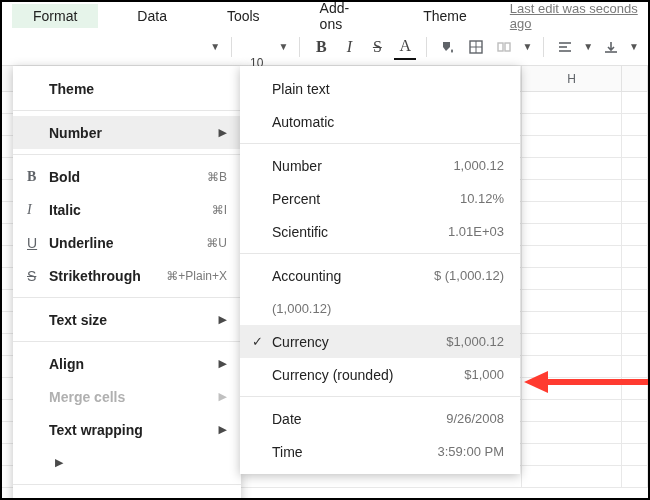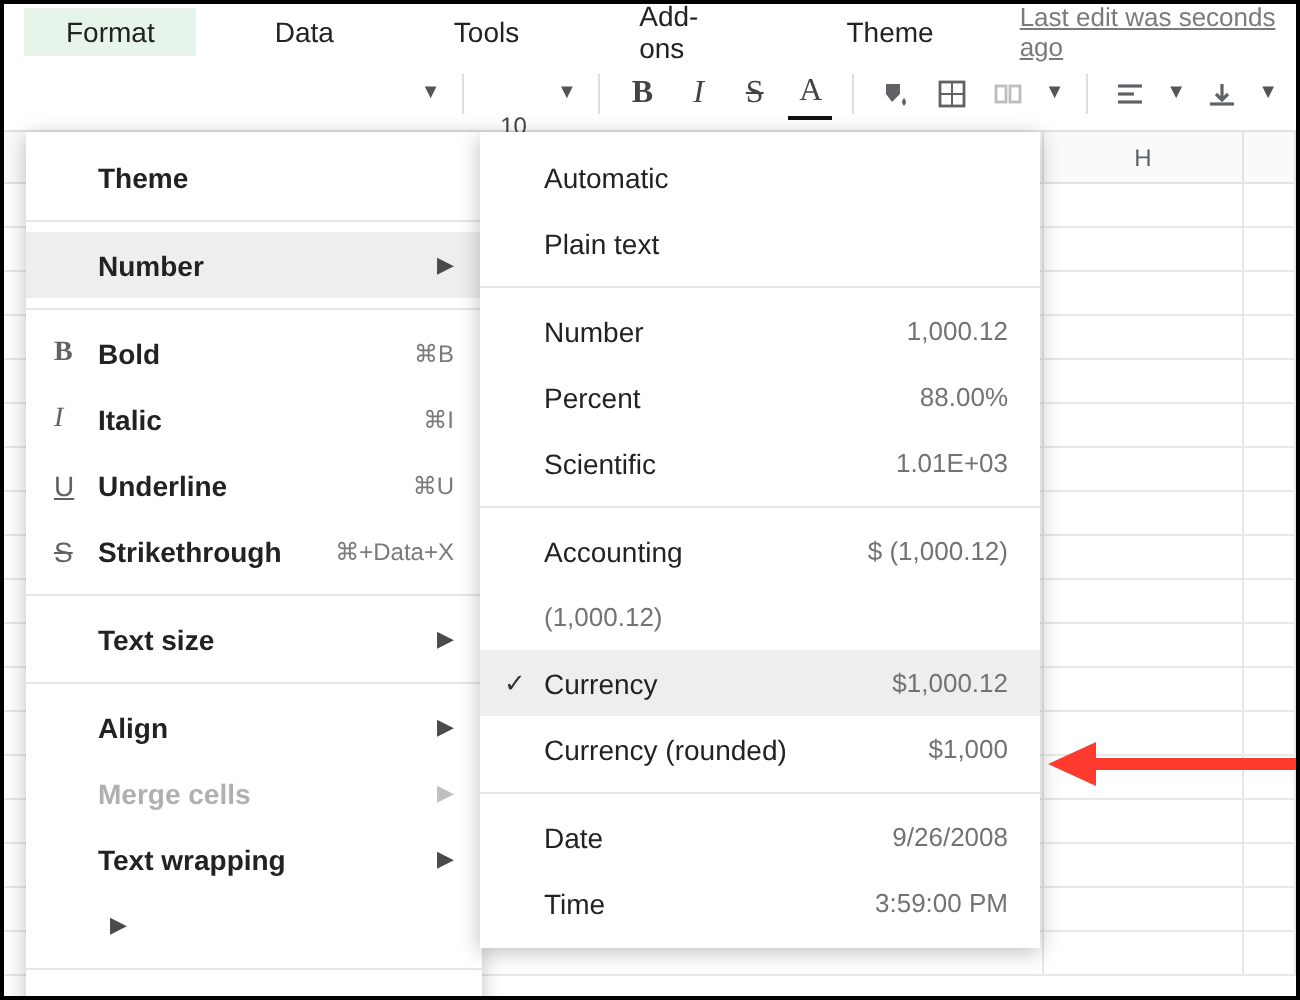--- a/index.html
+++ b/index.html
@@ -350,21 +350,21 @@
       <span class="mi-short">⌘I</span>
     </div>
     <div class="menu-item">
       <span class="mi-icon mi-underline-icon">U</span>
       <span class="mi-label">Underline</span>
       <span class="mi-short">⌘U</span>
     </div>
     <div class="menu-item">
       <span class="mi-icon mi-strike-icon">S</span>
       <span class="mi-label">Strikethrough</span>
-      <span class="mi-short">⌘+Data+X</span>
+      <span class="mi-short">⌘+Plain+X</span>
     </div>
     <div class="menu-sep"></div>
     <div class="menu-item">
       <span class="mi-icon"></span>
       <span class="mi-label">Text size</span>
       <span class="mi-arrow">▶</span>
     </div>
     <div class="menu-sep"></div>
     <div class="menu-item">
       <span class="mi-icon"></span>
@@ -388,36 +388,36 @@
     <div class="menu-sep"></div>
     <div class="menu-item">
       <span class="mi-icon"></span>
       <span class="mi-label">Conditional formatting</span>
     </div>
   </div>
 
   <div class="menu2">
     <div class="m2-item">
       <span class="m2-check"></span>
+      <span class="m2-label">Plain text</span>
+    </div>
+    <div class="m2-item">
+      <span class="m2-check"></span>
       <span class="m2-label">Automatic</span>
-    </div>
-    <div class="m2-item">
-      <span class="m2-check"></span>
-      <span class="m2-label">Plain text</span>
     </div>
     <div class="menu-sep"></div>
     <div class="m2-item">
       <span class="m2-check"></span>
       <span class="m2-label">Number</span>
       <span class="m2-sample">1,000.12</span>
     </div>
     <div class="m2-item">
       <span class="m2-check"></span>
       <span class="m2-label">Percent</span>
-      <span class="m2-sample">88.00%</span>
+      <span class="m2-sample">10.12%</span>
     </div>
     <div class="m2-item">
       <span class="m2-check"></span>
       <span class="m2-label">Scientific</span>
       <span class="m2-sample">1.01E+03</span>
     </div>
     <div class="menu-sep"></div>
     <div class="m2-item">
       <span class="m2-check"></span>
       <span class="m2-label">Accounting</span>

